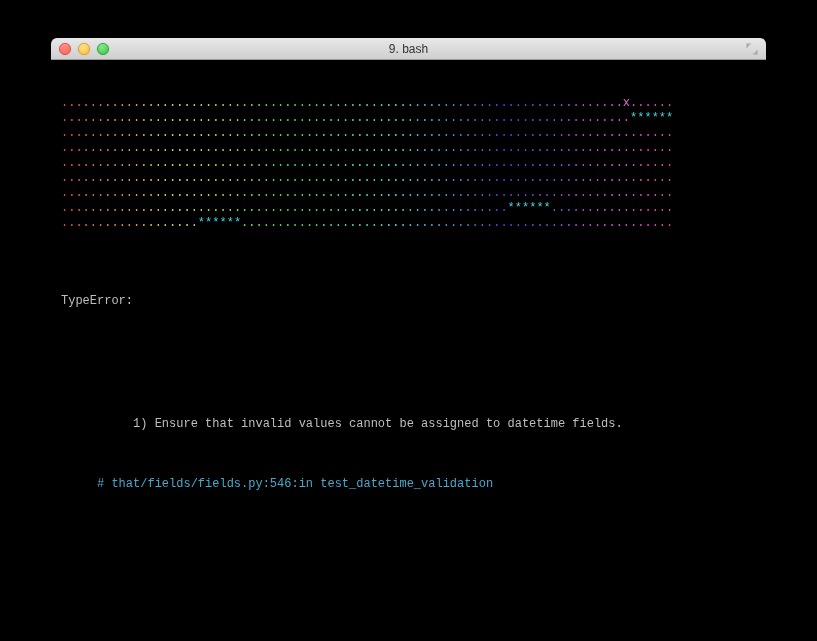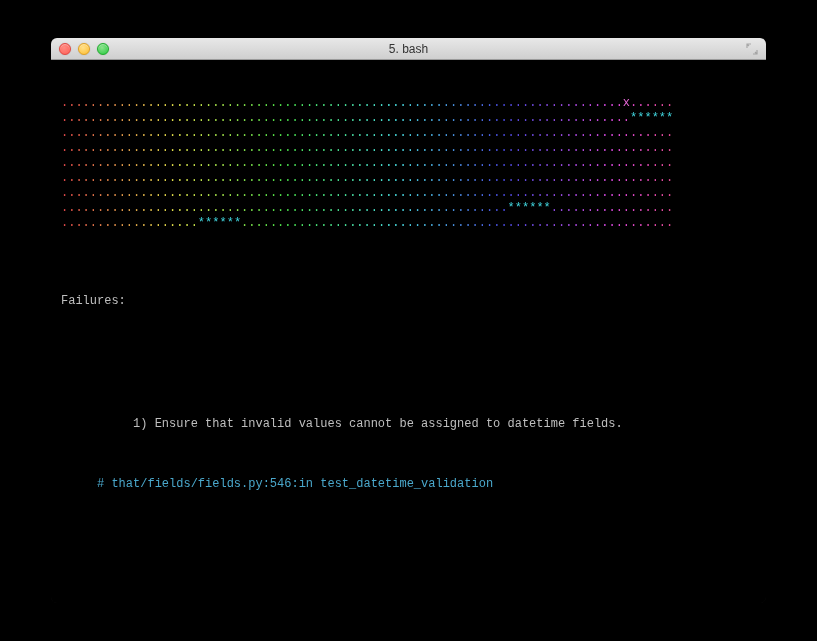--- a/index.html
+++ b/index.html
@@ -81,33 +81,33 @@
 </head>
 <body>
 
 <div class="window">
   <div class="titlebar">
     <div class="traffic-lights">
       <div class="light red"></div>
       <div class="light yellow"></div>
       <div class="light green"></div>
     </div>
-    <div class="title">5. bash</div>
+    <div class="title">9. bash</div>
     <div class="fullscreen-icon">
       <svg viewBox="0 0 12 12" width="12" height="12">
         <path d="M1 5 L1 1 L5 1 M3 3 L1 1" stroke="#666" stroke-width="1.2" fill="none"></path>
         <path d="M11 7 L11 11 L7 11 M9 9 L11 11" stroke="#666" stroke-width="1.2" fill="none"></path>
       </svg>
     </div>
   </div>
 
   <div class="term">
     <div id="dots-container"><div class="dots-row"><span style="color: rgb(223, 73, 73);">.</span><span style="color: rgb(223, 83, 73);">.</span><span style="color: rgb(223, 93, 73);">.</span><span style="color: rgb(223, 103, 73);">.</span><span style="color: rgb(223, 113, 73);">.</span><span style="color: rgb(223, 123, 73);">.</span><span style="color: rgb(223, 133, 73);">.</span><span style="color: rgb(223, 143, 73);">.</span><span style="color: rgb(223, 150, 73);">.</span><span style="color: rgb(223, 160, 73);">.</span><span style="color: rgb(223, 170, 73);">.</span><span style="color: rgb(223, 180, 73);">.</span><span style="color: rgb(223, 190, 73);">.</span><span style="color: rgb(223, 200, 73);">.</span><span style="color: rgb(223, 210, 73);">.</span><span style="color: rgb(223, 220, 73);">.</span><span style="color: rgb(215, 223, 73);">.</span><span style="color: rgb(205, 223, 73);">.</span><span style="color: rgb(195, 223, 73);">.</span><span style="color: rgb(185, 223, 73);">.</span><span style="color: rgb(175, 223, 73);">.</span><span style="color: rgb(165, 223, 73);">.</span><span style="color: rgb(158, 223, 73);">.</span><span style="color: rgb(148, 223, 73);">.</span><span style="color: rgb(138, 223, 73);">.</span><span style="color: rgb(128, 223, 73);">.</span><span style="color: rgb(118, 223, 73);">.</span><span style="color: rgb(108, 223, 73);">.</span><span style="color: rgb(98, 223, 73);">.</span><span style="color: rgb(88, 223, 73);">.</span><span style="color: rgb(78, 223, 73);">.</span><span style="color: rgb(73, 223, 78);">.</span><span style="color: rgb(73, 223, 88);">.</span><span style="color: rgb(73, 223, 98);">.</span><span style="color: rgb(73, 223, 108);">.</span><span style="color: rgb(73, 223, 118);">.</span><span style="color: rgb(73, 223, 125);">.</span><span style="color: rgb(73, 223, 135);">.</span><span style="color: rgb(73, 223, 145);">.</span><span style="color: rgb(73, 223, 155);">.</span><span style="color: rgb(73, 223, 165);">.</span><span style="color: rgb(73, 223, 175);">.</span><span style="color: rgb(73, 223, 185);">.</span><span style="color: rgb(73, 223, 195);">.</span><span style="color: rgb(73, 223, 205);">.</span><span style="color: rgb(73, 223, 215);">.</span><span style="color: rgb(73, 220, 223);">.</span><span style="color: rgb(73, 210, 223);">.</span><span style="color: rgb(73, 200, 223);">.</span><span style="color: rgb(73, 190, 223);">.</span><span style="color: rgb(73, 183, 223);">.</span><span style="color: rgb(73, 173, 223);">.</span><span style="color: rgb(73, 163, 223);">.</span><span style="color: rgb(73, 153, 223);">.</span><span style="color: rgb(73, 143, 223);">.</span><span style="color: rgb(73, 133, 223);">.</span><span style="color: rgb(73, 123, 223);">.</span><span style="color: rgb(73, 113, 223);">.</span><span style="color: rgb(73, 103, 223);">.</span><span style="color: rgb(73, 93, 223);">.</span><span style="color: rgb(73, 83, 223);">.</span><span style="color: rgb(73, 73, 223);">.</span><span style="color: rgb(83, 73, 223);">.</span><span style="color: rgb(93, 73, 223);">.</span><span style="color: rgb(100, 73, 223);">.</span><span style="color: rgb(110, 73, 223);">.</span><span style="color: rgb(120, 73, 223);">.</span><span style="color: rgb(130, 73, 223);">.</span><span style="color: rgb(140, 73, 223);">.</span><span style="color: rgb(150, 73, 223);">.</span><span style="color: rgb(160, 73, 223);">.</span><span style="color: rgb(170, 73, 223);">.</span><span style="color: rgb(180, 73, 223);">.</span><span style="color: rgb(190, 73, 223);">.</span><span style="color: rgb(200, 73, 223);">.</span><span style="color: rgb(210, 73, 223);">.</span><span style="color: rgb(220, 73, 223);">.</span><span style="color: rgb(223, 73, 215);">.</span><span style="color: rgb(231, 103, 216);">x</span><span style="color: rgb(223, 73, 198);">.</span><span style="color: rgb(223, 73, 188);">.</span><span style="color: rgb(223, 73, 178);">.</span><span style="color: rgb(223, 73, 168);">.</span><span style="color: rgb(223, 73, 158);">.</span><span style="color: rgb(223, 73, 148);">.</span></div><div class="dots-row"><span style="color: rgb(223, 73, 73);">.</span><span style="color: rgb(223, 83, 73);">.</span><span style="color: rgb(223, 93, 73);">.</span><span style="color: rgb(223, 103, 73);">.</span><span style="color: rgb(223, 113, 73);">.</span><span style="color: rgb(223, 123, 73);">.</span><span style="color: rgb(223, 133, 73);">.</span><span style="color: rgb(223, 143, 73);">.</span><span style="color: rgb(223, 150, 73);">.</span><span style="color: rgb(223, 160, 73);">.</span><span style="color: rgb(223, 170, 73);">.</span><span style="color: rgb(223, 180, 73);">.</span><span style="color: rgb(223, 190, 73);">.</span><span style="color: rgb(223, 200, 73);">.</span><span style="color: rgb(223, 210, 73);">.</span><span style="color: rgb(223, 220, 73);">.</span><span style="color: rgb(215, 223, 73);">.</span><span style="color: rgb(205, 223, 73);">.</span><span style="color: rgb(195, 223, 73);">.</span><span style="color: rgb(185, 223, 73);">.</span><span style="color: rgb(175, 223, 73);">.</span><span style="color: rgb(165, 223, 73);">.</span><span style="color: rgb(158, 223, 73);">.</span><span style="color: rgb(148, 223, 73);">.</span><span style="color: rgb(138, 223, 73);">.</span><span style="color: rgb(128, 223, 73);">.</span><span style="color: rgb(118, 223, 73);">.</span><span style="color: rgb(108, 223, 73);">.</span><span style="color: rgb(98, 223, 73);">.</span><span style="color: rgb(88, 223, 73);">.</span><span style="color: rgb(78, 223, 73);">.</span><span style="color: rgb(73, 223, 78);">.</span><span style="color: rgb(73, 223, 88);">.</span><span style="color: rgb(73, 223, 98);">.</span><span style="color: rgb(73, 223, 108);">.</span><span style="color: rgb(73, 223, 118);">.</span><span style="color: rgb(73, 223, 125);">.</span><span style="color: rgb(73, 223, 135);">.</span><span style="color: rgb(73, 223, 145);">.</span><span style="color: rgb(73, 223, 155);">.</span><span style="color: rgb(73, 223, 165);">.</span><span style="color: rgb(73, 223, 175);">.</span><span style="color: rgb(73, 223, 185);">.</span><span style="color: rgb(73, 223, 195);">.</span><span style="color: rgb(73, 223, 205);">.</span><span style="color: rgb(73, 223, 215);">.</span><span style="color: rgb(73, 220, 223);">.</span><span style="color: rgb(73, 210, 223);">.</span><span style="color: rgb(73, 200, 223);">.</span><span style="color: rgb(73, 190, 223);">.</span><span style="color: rgb(73, 183, 223);">.</span><span style="color: rgb(73, 173, 223);">.</span><span style="color: rgb(73, 163, 223);">.</span><span style="color: rgb(73, 153, 223);">.</span><span style="color: rgb(73, 143, 223);">.</span><span style="color: rgb(73, 133, 223);">.</span><span style="color: rgb(73, 123, 223);">.</span><span style="color: rgb(73, 113, 223);">.</span><span style="color: rgb(73, 103, 223);">.</span><span style="color: rgb(73, 93, 223);">.</span><span style="color: rgb(73, 83, 223);">.</span><span style="color: rgb(73, 73, 223);">.</span><span style="color: rgb(83, 73, 223);">.</span><span style="color: rgb(93, 73, 223);">.</span><span style="color: rgb(100, 73, 223);">.</span><span style="color: rgb(110, 73, 223);">.</span><span style="color: rgb(120, 73, 223);">.</span><span style="color: rgb(130, 73, 223);">.</span><span style="color: rgb(140, 73, 223);">.</span><span style="color: rgb(150, 73, 223);">.</span><span style="color: rgb(160, 73, 223);">.</span><span style="color: rgb(170, 73, 223);">.</span><span style="color: rgb(180, 73, 223);">.</span><span style="color: rgb(190, 73, 223);">.</span><span style="color: rgb(200, 73, 223);">.</span><span style="color: rgb(210, 73, 223);">.</span><span style="color: rgb(220, 73, 223);">.</span><span style="color: rgb(223, 73, 215);">.</span><span style="color: rgb(223, 73, 208);">.</span><span style="color: rgb(66, 215, 224);">*</span><span style="color: rgb(66, 215, 224);">*</span><span style="color: rgb(66, 215, 224);">*</span><span style="color: rgb(66, 215, 224);">*</span><span style="color: rgb(66, 215, 224);">*</span><span style="color: rgb(66, 215, 224);">*</span></div><div class="dots-row"><span style="color: rgb(223, 73, 73);">.</span><span style="color: rgb(223, 83, 73);">.</span><span style="color: rgb(223, 93, 73);">.</span><span style="color: rgb(223, 103, 73);">.</span><span style="color: rgb(223, 113, 73);">.</span><span style="color: rgb(223, 123, 73);">.</span><span style="color: rgb(223, 133, 73);">.</span><span style="color: rgb(223, 143, 73);">.</span><span style="color: rgb(223, 150, 73);">.</span><span style="color: rgb(223, 160, 73);">.</span><span style="color: rgb(223, 170, 73);">.</span><span style="color: rgb(223, 180, 73);">.</span><span style="color: rgb(223, 190, 73);">.</span><span style="color: rgb(223, 200, 73);">.</span><span style="color: rgb(223, 210, 73);">.</span><span style="color: rgb(223, 220, 73);">.</span><span style="color: rgb(215, 223, 73);">.</span><span style="color: rgb(205, 223, 73);">.</span><span style="color: rgb(195, 223, 73);">.</span><span style="color: rgb(185, 223, 73);">.</span><span style="color: rgb(175, 223, 73);">.</span><span style="color: rgb(165, 223, 73);">.</span><span style="color: rgb(158, 223, 73);">.</span><span style="color: rgb(148, 223, 73);">.</span><span style="color: rgb(138, 223, 73);">.</span><span style="color: rgb(128, 223, 73);">.</span><span style="color: rgb(118, 223, 73);">.</span><span style="color: rgb(108, 223, 73);">.</span><span style="color: rgb(98, 223, 73);">.</span><span style="color: rgb(88, 223, 73);">.</span><span style="color: rgb(78, 223, 73);">.</span><span style="color: rgb(73, 223, 78);">.</span><span style="color: rgb(73, 223, 88);">.</span><span style="color: rgb(73, 223, 98);">.</span><span style="color: rgb(73, 223, 108);">.</span><span style="color: rgb(73, 223, 118);">.</span><span style="color: rgb(73, 223, 125);">.</span><span style="color: rgb(73, 223, 135);">.</span><span style="color: rgb(73, 223, 145);">.</span><span style="color: rgb(73, 223, 155);">.</span><span style="color: rgb(73, 223, 165);">.</span><span style="color: rgb(73, 223, 175);">.</span><span style="color: rgb(73, 223, 185);">.</span><span style="color: rgb(73, 223, 195);">.</span><span style="color: rgb(73, 223, 205);">.</span><span style="color: rgb(73, 223, 215);">.</span><span style="color: rgb(73, 220, 223);">.</span><span style="color: rgb(73, 210, 223);">.</span><span style="color: rgb(73, 200, 223);">.</span><span style="color: rgb(73, 190, 223);">.</span><span style="color: rgb(73, 183, 223);">.</span><span style="color: rgb(73, 173, 223);">.</span><span style="color: rgb(73, 163, 223);">.</span><span style="color: rgb(73, 153, 223);">.</span><span style="color: rgb(73, 143, 223);">.</span><span style="color: rgb(73, 133, 223);">.</span><span style="color: rgb(73, 123, 223);">.</span><span style="color: rgb(73, 113, 223);">.</span><span style="color: rgb(73, 103, 223);">.</span><span style="color: rgb(73, 93, 223);">.</span><span style="color: rgb(73, 83, 223);">.</span><span style="color: rgb(73, 73, 223);">.</span><span style="color: rgb(83, 73, 223);">.</span><span style="color: rgb(93, 73, 223);">.</span><span style="color: rgb(100, 73, 223);">.</span><span style="color: rgb(110, 73, 223);">.</span><span style="color: rgb(120, 73, 223);">.</span><span style="color: rgb(130, 73, 223);">.</span><span style="color: rgb(140, 73, 223);">.</span><span style="color: rgb(150, 73, 223);">.</span><span style="color: rgb(160, 73, 223);">.</span><span style="color: rgb(170, 73, 223);">.</span><span style="color: rgb(180, 73, 223);">.</span><span style="color: rgb(190, 73, 223);">.</span><span style="color: rgb(200, 73, 223);">.</span><span style="color: rgb(210, 73, 223);">.</span><span style="color: rgb(220, 73, 223);">.</span><span style="color: rgb(223, 73, 215);">.</span><span style="color: rgb(223, 73, 208);">.</span><span style="color: rgb(223, 73, 198);">.</span><span style="color: rgb(223, 73, 188);">.</span><span style="color: rgb(223, 73, 178);">.</span><span style="color: rgb(223, 73, 168);">.</span><span style="color: rgb(223, 73, 158);">.</span><span style="color: rgb(223, 73, 148);">.</span></div><div class="dots-row"><span style="color: rgb(223, 73, 73);">.</span><span style="color: rgb(223, 83, 73);">.</span><span style="color: rgb(223, 93, 73);">.</span><span style="color: rgb(223, 103, 73);">.</span><span style="color: rgb(223, 113, 73);">.</span><span style="color: rgb(223, 123, 73);">.</span><span style="color: rgb(223, 133, 73);">.</span><span style="color: rgb(223, 143, 73);">.</span><span style="color: rgb(223, 150, 73);">.</span><span style="color: rgb(223, 160, 73);">.</span><span style="color: rgb(223, 170, 73);">.</span><span style="color: rgb(223, 180, 73);">.</span><span style="color: rgb(223, 190, 73);">.</span><span style="color: rgb(223, 200, 73);">.</span><span style="color: rgb(223, 210, 73);">.</span><span style="color: rgb(223, 220, 73);">.</span><span style="color: rgb(215, 223, 73);">.</span><span style="color: rgb(205, 223, 73);">.</span><span style="color: rgb(195, 223, 73);">.</span><span style="color: rgb(185, 223, 73);">.</span><span style="color: rgb(175, 223, 73);">.</span><span style="color: rgb(165, 223, 73);">.</span><span style="color: rgb(158, 223, 73);">.</span><span style="color: rgb(148, 223, 73);">.</span><span style="color: rgb(138, 223, 73);">.</span><span style="color: rgb(128, 223, 73);">.</span><span style="color: rgb(118, 223, 73);">.</span><span style="color: rgb(108, 223, 73);">.</span><span style="color: rgb(98, 223, 73);">.</span><span style="color: rgb(88, 223, 73);">.</span><span style="color: rgb(78, 223, 73);">.</span><span style="color: rgb(73, 223, 78);">.</span><span style="color: rgb(73, 223, 88);">.</span><span style="color: rgb(73, 223, 98);">.</span><span style="color: rgb(73, 223, 108);">.</span><span style="color: rgb(73, 223, 118);">.</span><span style="color: rgb(73, 223, 125);">.</span><span style="color: rgb(73, 223, 135);">.</span><span style="color: rgb(73, 223, 145);">.</span><span style="color: rgb(73, 223, 155);">.</span><span style="color: rgb(73, 223, 165);">.</span><span style="color: rgb(73, 223, 175);">.</span><span style="color: rgb(73, 223, 185);">.</span><span style="color: rgb(73, 223, 195);">.</span><span style="color: rgb(73, 223, 205);">.</span><span style="color: rgb(73, 223, 215);">.</span><span style="color: rgb(73, 220, 223);">.</span><span style="color: rgb(73, 210, 223);">.</span><span style="color: rgb(73, 200, 223);">.</span><span style="color: rgb(73, 190, 223);">.</span><span style="color: rgb(73, 183, 223);">.</span><span style="color: rgb(73, 173, 223);">.</span><span style="color: rgb(73, 163, 223);">.</span><span style="color: rgb(73, 153, 223);">.</span><span style="color: rgb(73, 143, 223);">.</span><span style="color: rgb(73, 133, 223);">.</span><span style="color: rgb(73, 123, 223);">.</span><span style="color: rgb(73, 113, 223);">.</span><span style="color: rgb(73, 103, 223);">.</span><span style="color: rgb(73, 93, 223);">.</span><span style="color: rgb(73, 83, 223);">.</span><span style="color: rgb(73, 73, 223);">.</span><span style="color: rgb(83, 73, 223);">.</span><span style="color: rgb(93, 73, 223);">.</span><span style="color: rgb(100, 73, 223);">.</span><span style="color: rgb(110, 73, 223);">.</span><span style="color: rgb(120, 73, 223);">.</span><span style="color: rgb(130, 73, 223);">.</span><span style="color: rgb(140, 73, 223);">.</span><span style="color: rgb(150, 73, 223);">.</span><span style="color: rgb(160, 73, 223);">.</span><span style="color: rgb(170, 73, 223);">.</span><span style="color: rgb(180, 73, 223);">.</span><span style="color: rgb(190, 73, 223);">.</span><span style="color: rgb(200, 73, 223);">.</span><span style="color: rgb(210, 73, 223);">.</span><span style="color: rgb(220, 73, 223);">.</span><span style="color: rgb(223, 73, 215);">.</span><span style="color: rgb(223, 73, 208);">.</span><span style="color: rgb(223, 73, 198);">.</span><span style="color: rgb(223, 73, 188);">.</span><span style="color: rgb(223, 73, 178);">.</span><span style="color: rgb(223, 73, 168);">.</span><span style="color: rgb(223, 73, 158);">.</span><span style="color: rgb(223, 73, 148);">.</span></div><div class="dots-row"><span style="color: rgb(223, 73, 73);">.</span><span style="color: rgb(223, 83, 73);">.</span><span style="color: rgb(223, 93, 73);">.</span><span style="color: rgb(223, 103, 73);">.</span><span style="color: rgb(223, 113, 73);">.</span><span style="color: rgb(223, 123, 73);">.</span><span style="color: rgb(223, 133, 73);">.</span><span style="color: rgb(223, 143, 73);">.</span><span style="color: rgb(223, 150, 73);">.</span><span style="color: rgb(223, 160, 73);">.</span><span style="color: rgb(223, 170, 73);">.</span><span style="color: rgb(223, 180, 73);">.</span><span style="color: rgb(223, 190, 73);">.</span><span style="color: rgb(223, 200, 73);">.</span><span style="color: rgb(223, 210, 73);">.</span><span style="color: rgb(223, 220, 73);">.</span><span style="color: rgb(215, 223, 73);">.</span><span style="color: rgb(205, 223, 73);">.</span><span style="color: rgb(195, 223, 73);">.</span><span style="color: rgb(185, 223, 73);">.</span><span style="color: rgb(175, 223, 73);">.</span><span style="color: rgb(165, 223, 73);">.</span><span style="color: rgb(158, 223, 73);">.</span><span style="color: rgb(148, 223, 73);">.</span><span style="color: rgb(138, 223, 73);">.</span><span style="color: rgb(128, 223, 73);">.</span><span style="color: rgb(118, 223, 73);">.</span><span style="color: rgb(108, 223, 73);">.</span><span style="color: rgb(98, 223, 73);">.</span><span style="color: rgb(88, 223, 73);">.</span><span style="color: rgb(78, 223, 73);">.</span><span style="color: rgb(73, 223, 78);">.</span><span style="color: rgb(73, 223, 88);">.</span><span style="color: rgb(73, 223, 98);">.</span><span style="color: rgb(73, 223, 108);">.</span><span style="color: rgb(73, 223, 118);">.</span><span style="color: rgb(73, 223, 125);">.</span><span style="color: rgb(73, 223, 135);">.</span><span style="color: rgb(73, 223, 145);">.</span><span style="color: rgb(73, 223, 155);">.</span><span style="color: rgb(73, 223, 165);">.</span><span style="color: rgb(73, 223, 175);">.</span><span style="color: rgb(73, 223, 185);">.</span><span style="color: rgb(73, 223, 195);">.</span><span style="color: rgb(73, 223, 205);">.</span><span style="color: rgb(73, 223, 215);">.</span><span style="color: rgb(73, 220, 223);">.</span><span style="color: rgb(73, 210, 223);">.</span><span style="color: rgb(73, 200, 223);">.</span><span style="color: rgb(73, 190, 223);">.</span><span style="color: rgb(73, 183, 223);">.</span><span style="color: rgb(73, 173, 223);">.</span><span style="color: rgb(73, 163, 223);">.</span><span style="color: rgb(73, 153, 223);">.</span><span style="color: rgb(73, 143, 223);">.</span><span style="color: rgb(73, 133, 223);">.</span><span style="color: rgb(73, 123, 223);">.</span><span style="color: rgb(73, 113, 223);">.</span><span style="color: rgb(73, 103, 223);">.</span><span style="color: rgb(73, 93, 223);">.</span><span style="color: rgb(73, 83, 223);">.</span><span style="color: rgb(73, 73, 223);">.</span><span style="color: rgb(83, 73, 223);">.</span><span style="color: rgb(93, 73, 223);">.</span><span style="color: rgb(100, 73, 223);">.</span><span style="color: rgb(110, 73, 223);">.</span><span style="color: rgb(120, 73, 223);">.</span><span style="color: rgb(130, 73, 223);">.</span><span style="color: rgb(140, 73, 223);">.</span><span style="color: rgb(150, 73, 223);">.</span><span style="color: rgb(160, 73, 223);">.</span><span style="color: rgb(170, 73, 223);">.</span><span style="color: rgb(180, 73, 223);">.</span><span style="color: rgb(190, 73, 223);">.</span><span style="color: rgb(200, 73, 223);">.</span><span style="color: rgb(210, 73, 223);">.</span><span style="color: rgb(220, 73, 223);">.</span><span style="color: rgb(223, 73, 215);">.</span><span style="color: rgb(223, 73, 208);">.</span><span style="color: rgb(223, 73, 198);">.</span><span style="color: rgb(223, 73, 188);">.</span><span style="color: rgb(223, 73, 178);">.</span><span style="color: rgb(223, 73, 168);">.</span><span style="color: rgb(223, 73, 158);">.</span><span style="color: rgb(223, 73, 148);">.</span></div><div class="dots-row"><span style="color: rgb(223, 73, 73);">.</span><span style="color: rgb(223, 83, 73);">.</span><span style="color: rgb(223, 93, 73);">.</span><span style="color: rgb(223, 103, 73);">.</span><span style="color: rgb(223, 113, 73);">.</span><span style="color: rgb(223, 123, 73);">.</span><span style="color: rgb(223, 133, 73);">.</span><span style="color: rgb(223, 143, 73);">.</span><span style="color: rgb(223, 150, 73);">.</span><span style="color: rgb(223, 160, 73);">.</span><span style="color: rgb(223, 170, 73);">.</span><span style="color: rgb(223, 180, 73);">.</span><span style="color: rgb(223, 190, 73);">.</span><span style="color: rgb(223, 200, 73);">.</span><span style="color: rgb(223, 210, 73);">.</span><span style="color: rgb(223, 220, 73);">.</span><span style="color: rgb(215, 223, 73);">.</span><span style="color: rgb(205, 223, 73);">.</span><span style="color: rgb(195, 223, 73);">.</span><span style="color: rgb(185, 223, 73);">.</span><span style="color: rgb(175, 223, 73);">.</span><span style="color: rgb(165, 223, 73);">.</span><span style="color: rgb(158, 223, 73);">.</span><span style="color: rgb(148, 223, 73);">.</span><span style="color: rgb(138, 223, 73);">.</span><span style="color: rgb(128, 223, 73);">.</span><span style="color: rgb(118, 223, 73);">.</span><span style="color: rgb(108, 223, 73);">.</span><span style="color: rgb(98, 223, 73);">.</span><span style="color: rgb(88, 223, 73);">.</span><span style="color: rgb(78, 223, 73);">.</span><span style="color: rgb(73, 223, 78);">.</span><span style="color: rgb(73, 223, 88);">.</span><span style="color: rgb(73, 223, 98);">.</span><span style="color: rgb(73, 223, 108);">.</span><span style="color: rgb(73, 223, 118);">.</span><span style="color: rgb(73, 223, 125);">.</span><span style="color: rgb(73, 223, 135);">.</span><span style="color: rgb(73, 223, 145);">.</span><span style="color: rgb(73, 223, 155);">.</span><span style="color: rgb(73, 223, 165);">.</span><span style="color: rgb(73, 223, 175);">.</span><span style="color: rgb(73, 223, 185);">.</span><span style="color: rgb(73, 223, 195);">.</span><span style="color: rgb(73, 223, 205);">.</span><span style="color: rgb(73, 223, 215);">.</span><span style="color: rgb(73, 220, 223);">.</span><span style="color: rgb(73, 210, 223);">.</span><span style="color: rgb(73, 200, 223);">.</span><span style="color: rgb(73, 190, 223);">.</span><span style="color: rgb(73, 183, 223);">.</span><span style="color: rgb(73, 173, 223);">.</span><span style="color: rgb(73, 163, 223);">.</span><span style="color: rgb(73, 153, 223);">.</span><span style="color: rgb(73, 143, 223);">.</span><span style="color: rgb(73, 133, 223);">.</span><span style="color: rgb(73, 123, 223);">.</span><span style="color: rgb(73, 113, 223);">.</span><span style="color: rgb(73, 103, 223);">.</span><span style="color: rgb(73, 93, 223);">.</span><span style="color: rgb(73, 83, 223);">.</span><span style="color: rgb(73, 73, 223);">.</span><span style="color: rgb(83, 73, 223);">.</span><span style="color: rgb(93, 73, 223);">.</span><span style="color: rgb(100, 73, 223);">.</span><span style="color: rgb(110, 73, 223);">.</span><span style="color: rgb(120, 73, 223);">.</span><span style="color: rgb(130, 73, 223);">.</span><span style="color: rgb(140, 73, 223);">.</span><span style="color: rgb(150, 73, 223);">.</span><span style="color: rgb(160, 73, 223);">.</span><span style="color: rgb(170, 73, 223);">.</span><span style="color: rgb(180, 73, 223);">.</span><span style="color: rgb(190, 73, 223);">.</span><span style="color: rgb(200, 73, 223);">.</span><span style="color: rgb(210, 73, 223);">.</span><span style="color: rgb(220, 73, 223);">.</span><span style="color: rgb(223, 73, 215);">.</span><span style="color: rgb(223, 73, 208);">.</span><span style="color: rgb(223, 73, 198);">.</span><span style="color: rgb(223, 73, 188);">.</span><span style="color: rgb(223, 73, 178);">.</span><span style="color: rgb(223, 73, 168);">.</span><span style="color: rgb(223, 73, 158);">.</span><span style="color: rgb(223, 73, 148);">.</span></div><div class="dots-row"><span style="color: rgb(223, 73, 73);">.</span><span style="color: rgb(223, 83, 73);">.</span><span style="color: rgb(223, 93, 73);">.</span><span style="color: rgb(223, 103, 73);">.</span><span style="color: rgb(223, 113, 73);">.</span><span style="color: rgb(223, 123, 73);">.</span><span style="color: rgb(223, 133, 73);">.</span><span style="color: rgb(223, 143, 73);">.</span><span style="color: rgb(223, 150, 73);">.</span><span style="color: rgb(223, 160, 73);">.</span><span style="color: rgb(223, 170, 73);">.</span><span style="color: rgb(223, 180, 73);">.</span><span style="color: rgb(223, 190, 73);">.</span><span style="color: rgb(223, 200, 73);">.</span><span style="color: rgb(223, 210, 73);">.</span><span style="color: rgb(223, 220, 73);">.</span><span style="color: rgb(215, 223, 73);">.</span><span style="color: rgb(205, 223, 73);">.</span><span style="color: rgb(195, 223, 73);">.</span><span style="color: rgb(185, 223, 73);">.</span><span style="color: rgb(175, 223, 73);">.</span><span style="color: rgb(165, 223, 73);">.</span><span style="color: rgb(158, 223, 73);">.</span><span style="color: rgb(148, 223, 73);">.</span><span style="color: rgb(138, 223, 73);">.</span><span style="color: rgb(128, 223, 73);">.</span><span style="color: rgb(118, 223, 73);">.</span><span style="color: rgb(108, 223, 73);">.</span><span style="color: rgb(98, 223, 73);">.</span><span style="color: rgb(88, 223, 73);">.</span><span style="color: rgb(78, 223, 73);">.</span><span style="color: rgb(73, 223, 78);">.</span><span style="color: rgb(73, 223, 88);">.</span><span style="color: rgb(73, 223, 98);">.</span><span style="color: rgb(73, 223, 108);">.</span><span style="color: rgb(73, 223, 118);">.</span><span style="color: rgb(73, 223, 125);">.</span><span style="color: rgb(73, 223, 135);">.</span><span style="color: rgb(73, 223, 145);">.</span><span style="color: rgb(73, 223, 155);">.</span><span style="color: rgb(73, 223, 165);">.</span><span style="color: rgb(73, 223, 175);">.</span><span style="color: rgb(73, 223, 185);">.</span><span style="color: rgb(73, 223, 195);">.</span><span style="color: rgb(73, 223, 205);">.</span><span style="color: rgb(73, 223, 215);">.</span><span style="color: rgb(73, 220, 223);">.</span><span style="color: rgb(73, 210, 223);">.</span><span style="color: rgb(73, 200, 223);">.</span><span style="color: rgb(73, 190, 223);">.</span><span style="color: rgb(73, 183, 223);">.</span><span style="color: rgb(73, 173, 223);">.</span><span style="color: rgb(73, 163, 223);">.</span><span style="color: rgb(73, 153, 223);">.</span><span style="color: rgb(73, 143, 223);">.</span><span style="color: rgb(73, 133, 223);">.</span><span style="color: rgb(73, 123, 223);">.</span><span style="color: rgb(73, 113, 223);">.</span><span style="color: rgb(73, 103, 223);">.</span><span style="color: rgb(73, 93, 223);">.</span><span style="color: rgb(73, 83, 223);">.</span><span style="color: rgb(73, 73, 223);">.</span><span style="color: rgb(83, 73, 223);">.</span><span style="color: rgb(93, 73, 223);">.</span><span style="color: rgb(100, 73, 223);">.</span><span style="color: rgb(110, 73, 223);">.</span><span style="color: rgb(120, 73, 223);">.</span><span style="color: rgb(130, 73, 223);">.</span><span style="color: rgb(140, 73, 223);">.</span><span style="color: rgb(150, 73, 223);">.</span><span style="color: rgb(160, 73, 223);">.</span><span style="color: rgb(170, 73, 223);">.</span><span style="color: rgb(180, 73, 223);">.</span><span style="color: rgb(190, 73, 223);">.</span><span style="color: rgb(200, 73, 223);">.</span><span style="color: rgb(210, 73, 223);">.</span><span style="color: rgb(220, 73, 223);">.</span><span style="color: rgb(223, 73, 215);">.</span><span style="color: rgb(223, 73, 208);">.</span><span style="color: rgb(223, 73, 198);">.</span><span style="color: rgb(223, 73, 188);">.</span><span style="color: rgb(223, 73, 178);">.</span><span style="color: rgb(223, 73, 168);">.</span><span style="color: rgb(223, 73, 158);">.</span><span style="color: rgb(223, 73, 148);">.</span></div><div class="dots-row"><span style="color: rgb(223, 73, 73);">.</span><span style="color: rgb(223, 83, 73);">.</span><span style="color: rgb(223, 93, 73);">.</span><span style="color: rgb(223, 103, 73);">.</span><span style="color: rgb(223, 113, 73);">.</span><span style="color: rgb(223, 123, 73);">.</span><span style="color: rgb(223, 133, 73);">.</span><span style="color: rgb(223, 143, 73);">.</span><span style="color: rgb(223, 150, 73);">.</span><span style="color: rgb(223, 160, 73);">.</span><span style="color: rgb(223, 170, 73);">.</span><span style="color: rgb(223, 180, 73);">.</span><span style="color: rgb(223, 190, 73);">.</span><span style="color: rgb(223, 200, 73);">.</span><span style="color: rgb(223, 210, 73);">.</span><span style="color: rgb(223, 220, 73);">.</span><span style="color: rgb(215, 223, 73);">.</span><span style="color: rgb(205, 223, 73);">.</span><span style="color: rgb(195, 223, 73);">.</span><span style="color: rgb(185, 223, 73);">.</span><span style="color: rgb(175, 223, 73);">.</span><span style="color: rgb(165, 223, 73);">.</span><span style="color: rgb(158, 223, 73);">.</span><span style="color: rgb(148, 223, 73);">.</span><span style="color: rgb(138, 223, 73);">.</span><span style="color: rgb(128, 223, 73);">.</span><span style="color: rgb(118, 223, 73);">.</span><span style="color: rgb(108, 223, 73);">.</span><span style="color: rgb(98, 223, 73);">.</span><span style="color: rgb(88, 223, 73);">.</span><span style="color: rgb(78, 223, 73);">.</span><span style="color: rgb(73, 223, 78);">.</span><span style="color: rgb(73, 223, 88);">.</span><span style="color: rgb(73, 223, 98);">.</span><span style="color: rgb(73, 223, 108);">.</span><span style="color: rgb(73, 223, 118);">.</span><span style="color: rgb(73, 223, 125);">.</span><span style="color: rgb(73, 223, 135);">.</span><span style="color: rgb(73, 223, 145);">.</span><span style="color: rgb(73, 223, 155);">.</span><span style="color: rgb(73, 223, 165);">.</span><span style="color: rgb(73, 223, 175);">.</span><span style="color: rgb(73, 223, 185);">.</span><span style="color: rgb(73, 223, 195);">.</span><span style="color: rgb(73, 223, 205);">.</span><span style="color: rgb(73, 223, 215);">.</span><span style="color: rgb(73, 220, 223);">.</span><span style="color: rgb(73, 210, 223);">.</span><span style="color: rgb(73, 200, 223);">.</span><span style="color: rgb(73, 190, 223);">.</span><span style="color: rgb(73, 183, 223);">.</span><span style="color: rgb(73, 173, 223);">.</span><span style="color: rgb(73, 163, 223);">.</span><span style="color: rgb(73, 153, 223);">.</span><span style="color: rgb(73, 143, 223);">.</span><span style="color: rgb(73, 133, 223);">.</span><span style="color: rgb(73, 123, 223);">.</span><span style="color: rgb(73, 113, 223);">.</span><span style="color: rgb(73, 103, 223);">.</span><span style="color: rgb(73, 93, 223);">.</span><span style="color: rgb(73, 83, 223);">.</span><span style="color: rgb(73, 73, 223);">.</span><span style="color: rgb(66, 215, 224);">*</span><span style="color: rgb(66, 215, 224);">*</span><span style="color: rgb(66, 215, 224);">*</span><span style="color: rgb(66, 215, 224);">*</span><span style="color: rgb(66, 215, 224);">*</span><span style="color: rgb(66, 215, 224);">*</span><span style="color: rgb(140, 73, 223);">.</span><span style="color: rgb(150, 73, 223);">.</span><span style="color: rgb(160, 73, 223);">.</span><span style="color: rgb(170, 73, 223);">.</span><span style="color: rgb(180, 73, 223);">.</span><span style="color: rgb(190, 73, 223);">.</span><span style="color: rgb(200, 73, 223);">.</span><span style="color: rgb(210, 73, 223);">.</span><span style="color: rgb(220, 73, 223);">.</span><span style="color: rgb(223, 73, 215);">.</span><span style="color: rgb(223, 73, 208);">.</span><span style="color: rgb(223, 73, 198);">.</span><span style="color: rgb(223, 73, 188);">.</span><span style="color: rgb(223, 73, 178);">.</span><span style="color: rgb(223, 73, 168);">.</span><span style="color: rgb(223, 73, 158);">.</span><span style="color: rgb(223, 73, 148);">.</span></div><div class="dots-row"><span style="color: rgb(223, 73, 73);">.</span><span style="color: rgb(223, 83, 73);">.</span><span style="color: rgb(223, 93, 73);">.</span><span style="color: rgb(223, 103, 73);">.</span><span style="color: rgb(223, 113, 73);">.</span><span style="color: rgb(223, 123, 73);">.</span><span style="color: rgb(223, 133, 73);">.</span><span style="color: rgb(223, 143, 73);">.</span><span style="color: rgb(223, 150, 73);">.</span><span style="color: rgb(223, 160, 73);">.</span><span style="color: rgb(223, 170, 73);">.</span><span style="color: rgb(223, 180, 73);">.</span><span style="color: rgb(223, 190, 73);">.</span><span style="color: rgb(223, 200, 73);">.</span><span style="color: rgb(223, 210, 73);">.</span><span style="color: rgb(223, 220, 73);">.</span><span style="color: rgb(215, 223, 73);">.</span><span style="color: rgb(205, 223, 73);">.</span><span style="color: rgb(195, 223, 73);">.</span><span style="color: rgb(66, 215, 224);">*</span><span style="color: rgb(66, 215, 224);">*</span><span style="color: rgb(66, 215, 224);">*</span><span style="color: rgb(66, 215, 224);">*</span><span style="color: rgb(66, 215, 224);">*</span><span style="color: rgb(66, 215, 224);">*</span><span style="color: rgb(128, 223, 73);">.</span><span style="color: rgb(118, 223, 73);">.</span><span style="color: rgb(108, 223, 73);">.</span><span style="color: rgb(98, 223, 73);">.</span><span style="color: rgb(88, 223, 73);">.</span><span style="color: rgb(78, 223, 73);">.</span><span style="color: rgb(73, 223, 78);">.</span><span style="color: rgb(73, 223, 88);">.</span><span style="color: rgb(73, 223, 98);">.</span><span style="color: rgb(73, 223, 108);">.</span><span style="color: rgb(73, 223, 118);">.</span><span style="color: rgb(73, 223, 125);">.</span><span style="color: rgb(73, 223, 135);">.</span><span style="color: rgb(73, 223, 145);">.</span><span style="color: rgb(73, 223, 155);">.</span><span style="color: rgb(73, 223, 165);">.</span><span style="color: rgb(73, 223, 175);">.</span><span style="color: rgb(73, 223, 185);">.</span><span style="color: rgb(73, 223, 195);">.</span><span style="color: rgb(73, 223, 205);">.</span><span style="color: rgb(73, 223, 215);">.</span><span style="color: rgb(73, 220, 223);">.</span><span style="color: rgb(73, 210, 223);">.</span><span style="color: rgb(73, 200, 223);">.</span><span style="color: rgb(73, 190, 223);">.</span><span style="color: rgb(73, 183, 223);">.</span><span style="color: rgb(73, 173, 223);">.</span><span style="color: rgb(73, 163, 223);">.</span><span style="color: rgb(73, 153, 223);">.</span><span style="color: rgb(73, 143, 223);">.</span><span style="color: rgb(73, 133, 223);">.</span><span style="color: rgb(73, 123, 223);">.</span><span style="color: rgb(73, 113, 223);">.</span><span style="color: rgb(73, 103, 223);">.</span><span style="color: rgb(73, 93, 223);">.</span><span style="color: rgb(73, 83, 223);">.</span><span style="color: rgb(73, 73, 223);">.</span><span style="color: rgb(83, 73, 223);">.</span><span style="color: rgb(93, 73, 223);">.</span><span style="color: rgb(100, 73, 223);">.</span><span style="color: rgb(110, 73, 223);">.</span><span style="color: rgb(120, 73, 223);">.</span><span style="color: rgb(130, 73, 223);">.</span><span style="color: rgb(140, 73, 223);">.</span><span style="color: rgb(150, 73, 223);">.</span><span style="color: rgb(160, 73, 223);">.</span><span style="color: rgb(170, 73, 223);">.</span><span style="color: rgb(180, 73, 223);">.</span><span style="color: rgb(190, 73, 223);">.</span><span style="color: rgb(200, 73, 223);">.</span><span style="color: rgb(210, 73, 223);">.</span><span style="color: rgb(220, 73, 223);">.</span><span style="color: rgb(223, 73, 215);">.</span><span style="color: rgb(223, 73, 208);">.</span><span style="color: rgb(223, 73, 198);">.</span><span style="color: rgb(223, 73, 188);">.</span><span style="color: rgb(223, 73, 178);">.</span><span style="color: rgb(223, 73, 168);">.</span><span style="color: rgb(223, 73, 158);">.</span><span style="color: rgb(223, 73, 148);">.</span></div></div>
 
-    <div class="failures-header">Failures:</div>
+    <div class="failures-header">TypeError:</div>
 
     <div>
       <div class="fail-item">
         <span>  </span><span>1)</span><span> </span><span>Ensure that invalid values cannot be assigned to datetime fields.</span>
       </div>
       <div class="trace"><span>     </span><span># that/fields/fields.py:546:in test_datetime_validation</span></div>
       
       
       
       

